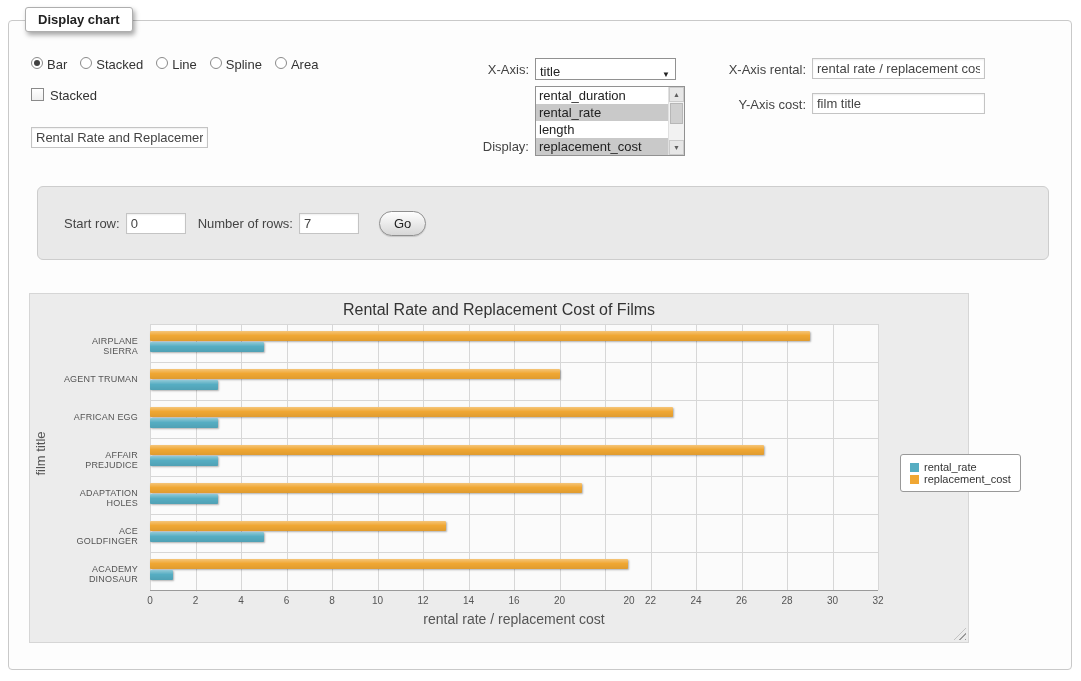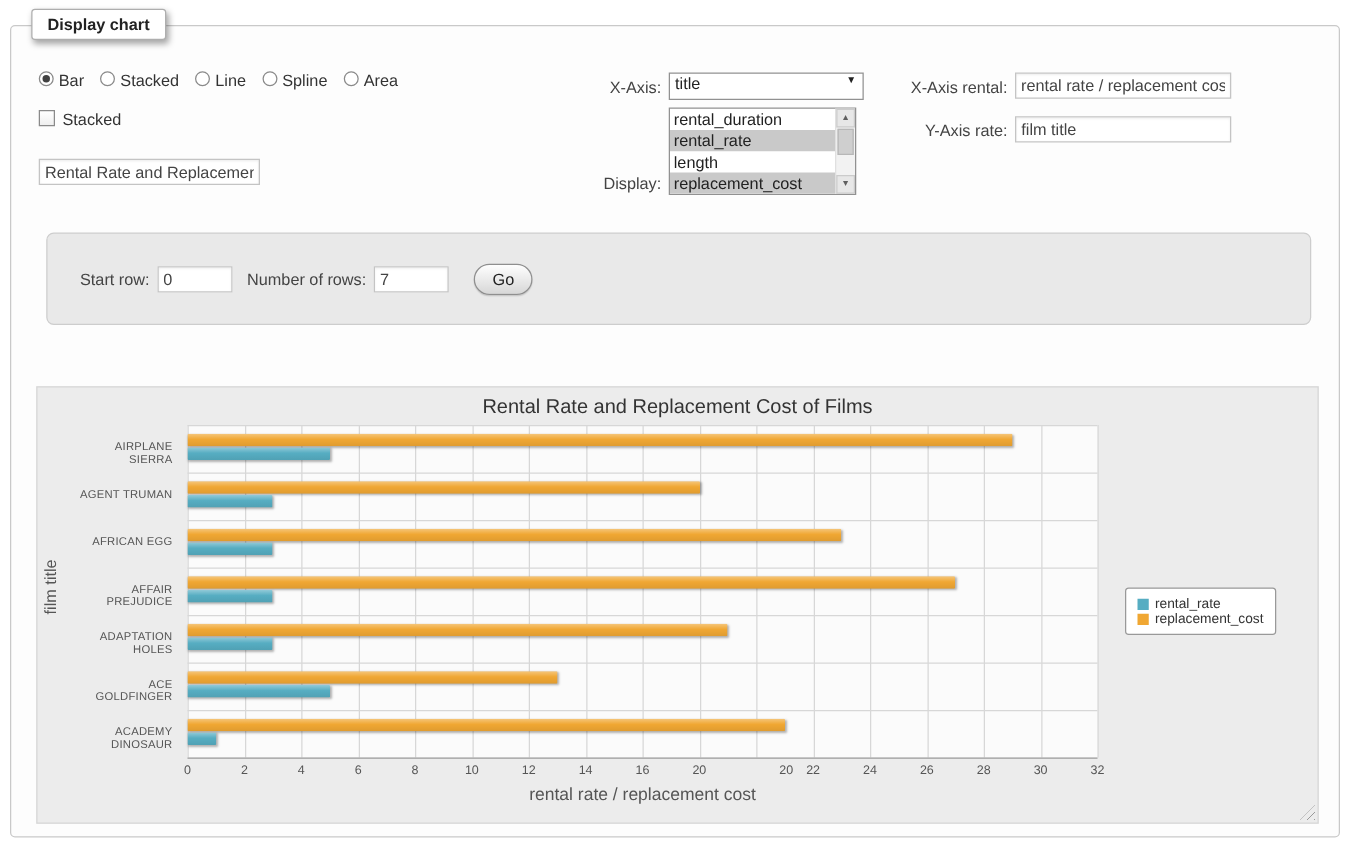--- a/index.html
+++ b/index.html
@@ -29,22 +29,22 @@
                      font-family:inherit; color:#444; height:21px;
                      box-shadow:inset 0 1px 2px rgba(0,0,0,0.07); background:#fff; }
   .ctl-title-input { position:absolute; left:22px; top:106px; width:177px; }
 
   .form-label { position:absolute; width:100px; text-align:right; color:#444; }
   .lbl-xaxis   { left:420px; top:41px; }
   .lbl-series  { left:420px; top:118px; }
   .lbl-xlabel  { left:692px; top:41px; width:105px; }
   .lbl-ylabel  { left:692px; top:76px; width:105px; }
 
-  .select-box { position:absolute; left:526px; top:37px; width:156px; height:22px;
-                border:1px solid #919191; background:#fff; display:flex; align-items:flex-start; }
+  .select-box { position:absolute; left:526px; top:37px; width:141px; height:22px;
+                border:1px solid #919191; background:#fff; display:flex; align-items:flex-end; }
   .select-box .val { flex:1; padding-left:4px; color:#222; }
   .select-box .arrow { width:18px; text-align:center; font-size:8px; color:#222; }
 
   .listbox { position:absolute; left:526px; top:65px; width:150px; height:70px;
              border:1px solid #919191; background:#fff; }
   .options { position:absolute; left:0; top:0; right:16px; bottom:0; overflow:hidden; }
   .option { height:17px; line-height:17px; padding-left:3px; white-space:nowrap; color:#222; }
   .option.selected { background:#c9c9c9; }
   .scrollbar { position:absolute; top:0; right:0; bottom:0; width:16px; background:#f2f2f2;
                border-left:1px solid #e0e0e0; }
@@ -62,21 +62,21 @@
                 background:#e9e9e9; border:1px solid #cdcdcd; border-radius:6px;
                 display:flex; align-items:center; padding-left:26px; gap:6px; }
   .rows-panel .rp-label { color:#444; }
   .rows-panel .lbl2 { margin-left:6px; }
   .rows-input { width:60px; }
   .go-btn { margin-left:14px; height:25px; padding:0 14px; border:1px solid #8f8f8f;
             border-radius:13px; background:linear-gradient(#fefefe,#d7d7d7);
             font-family:inherit; font-size:13px; color:#222; box-shadow:0 1px 1px rgba(0,0,0,0.15); }
 
   
-  .chart-panel { position:absolute; left:20px; top:288px; width:1026px; height:350px;
+  .chart-panel { position:absolute; left:20px; top:272px; width:940px; height:350px;
                  background:#ececec; border:1px solid #d6d6d6; }
   .chart-title { position:absolute; top:7px; left:0; width:100%; text-align:center;
                  font-size:16px; color:#333; }
   .plot { position:absolute; left:120px; top:30px; width:728px; height:266px; background:#fbfbfb; }
   .vgrid { position:absolute; top:0; bottom:0; width:1px; background:#d7d7d7; }
   .hgrid { position:absolute; left:0; right:0; height:1px; background:#d7d7d7; }
   .hgrid.axisline { background:#9a9a9a; }
   .bar { position:absolute; left:0; height:10px; border-radius:1px;
          box-shadow:1px 1px 2px rgba(0,0,0,0.3); z-index:2; }
   .cat-labels { position:absolute; left:0; top:0; width:113px; height:100%; }
@@ -151,21 +151,21 @@
     <div class="scrollbar">
       <div class="sb-btn sb-up">▲</div>
       <div class="sb-thumb"></div>
       <div class="sb-btn sb-down">▼</div>
     </div>
   </div>
 
   <div class="form-label lbl-xlabel">X-Axis rental:</div>
   <input type="text" class="ctl-xlabel-input" value="rental rate / replacement cost" style="">
 
-  <div class="form-label lbl-ylabel">Y-Axis rate:</div>
+  <div class="form-label lbl-ylabel">Y-Axis cost:</div>
   <input type="text" class="ctl-ylabel-input" value="film title" style="">
 
   <div class="rows-panel">
     <span class="rp-label">Start row:</span>
     <input type="text" class="rows-input" value="0" style="">
     <span class="rp-label lbl2">Number of rows:</span>
     <input type="text" class="rows-input" value="7" style="">
     <button class="go-btn">Go</button>
   </div>
 

